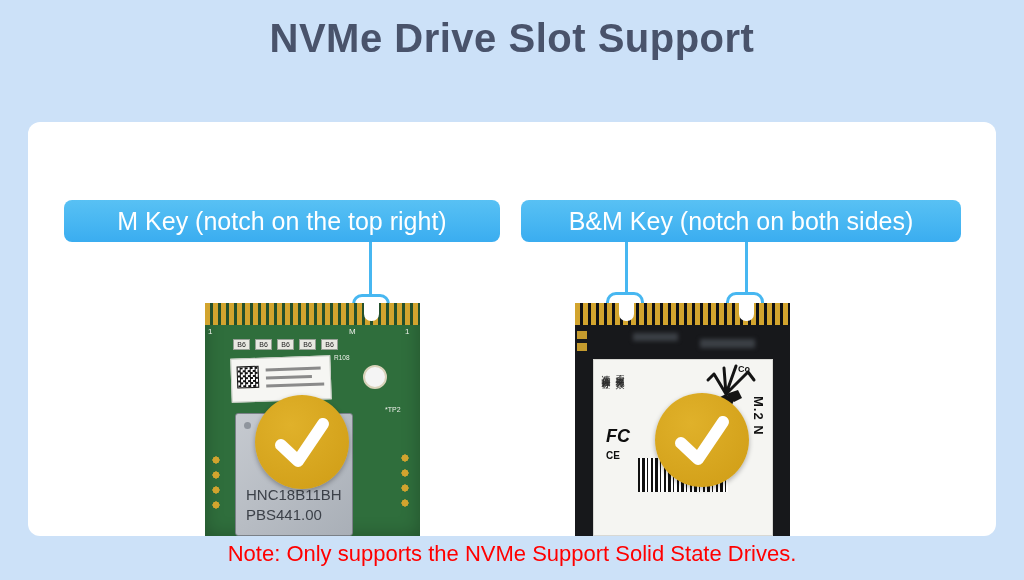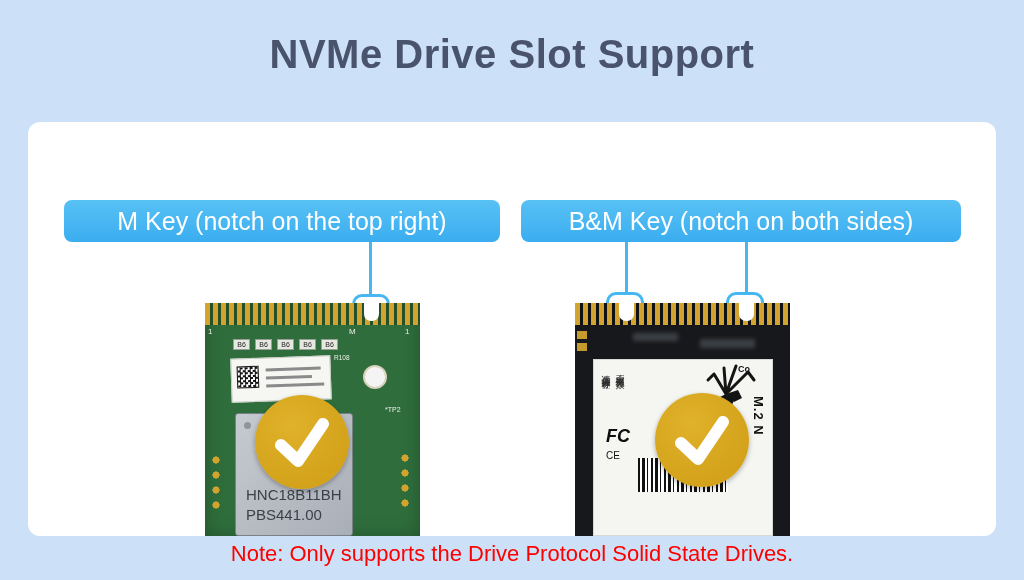--- a/index.html
+++ b/index.html
@@ -3,21 +3,21 @@
 <meta charset="utf-8">
 <style>
   * { box-sizing: border-box; }
   body {
     margin: 0; width: 1024px; height: 580px;
     background: #cce1f8;
     font-family: "Liberation Sans", sans-serif;
     position: relative; overflow: hidden;
   }
   .title {
-    position: absolute; top: 16px; left: 0; right: 0; margin: 16px;
+    position: absolute; top: 16px; left: 0; right: 0; margin: 0;
     text-align: center; font-size: 40px; font-weight: 700;
     color: #49536b; letter-spacing: .5px;
   }
   .panel {
     position: absolute; left: 28px; top: 122px; width: 968px; height: 414px;
     background: #ffffff; border-radius: 12px; overflow: hidden;
   }
   .note {
     position: absolute; top: 541px; left: 0; right: 0;
     text-align: center; font-size: 22px; color: #ff0000;
@@ -103,21 +103,21 @@
   .gpad2 { top: 40px; }
   .sticker {
     position: absolute; left: 18px; top: 56px; width: 180px; height: 177px;
     background: #f5f5f2; border: 1px solid #d8d8d4;
   }
   .cn-col { position: absolute; writing-mode: vertical-rl; font-size: 9px; color: #2c2c2c; letter-spacing: 1px; }
   .cn1 { left: 5px; top: 8px; }
   .cn2 { left: 19px; top: 8px; }
   .deer { position: absolute; left: 70px; top: 0; width: 100px; height: 62px; }
   .fcc { position: absolute; left: 12px; top: 66px; font-size: 18px; font-weight: 700; font-style: italic; color: #0e0e0e; }
-  .cemark { position: absolute; left: 12px; top: 90px; font-size: 10px; font-weight: 400; color: #0e0e0e; }
+  .cemark { position: absolute; left: 12px; top: 90px; font-size: 10px; font-weight: 700; color: #0e0e0e; }
   .barcode {
     position: absolute; left: 44px; top: 98px; width: 90px; height: 34px;
     background: repeating-linear-gradient(90deg, #111 0 2px, #fff 2px 4px, #111 4px 7px, #fff 7px 9px, #111 9px 10px, #fff 10px 13px);
   }
   .corner-label { position: absolute; right: 22px; top: 4px; font-size: 9px; font-weight: 700; color: #111; }
   .side-label { position: absolute; right: 6px; top: 36px; writing-mode: vertical-rl; font-size: 13px; font-weight: 700; color: #111; letter-spacing: 1px; }
   
   .check {
     position: absolute; width: 94px; height: 94px; border-radius: 50%;
     background: radial-gradient(circle at 38% 32%, #e0b12a, #cf9c15);
@@ -211,13 +211,13 @@
     </svg>
   </div>
   <div class="check check-right">
     <svg viewBox="0 0 94 94">
       <polyline points="26,50 43,66 68,29" fill="none" stroke="#ffffff" stroke-width="12" stroke-linecap="round" stroke-linejoin="round"></polyline>
     </svg>
   </div>
 
 </div>
 
-<div class="note">Note: Only supports the Drive Protocol Solid State Drives.</div>
+<div class="note">Note: Only supports the NVMe Support Solid State Drives.</div>
 
 </body></html>

